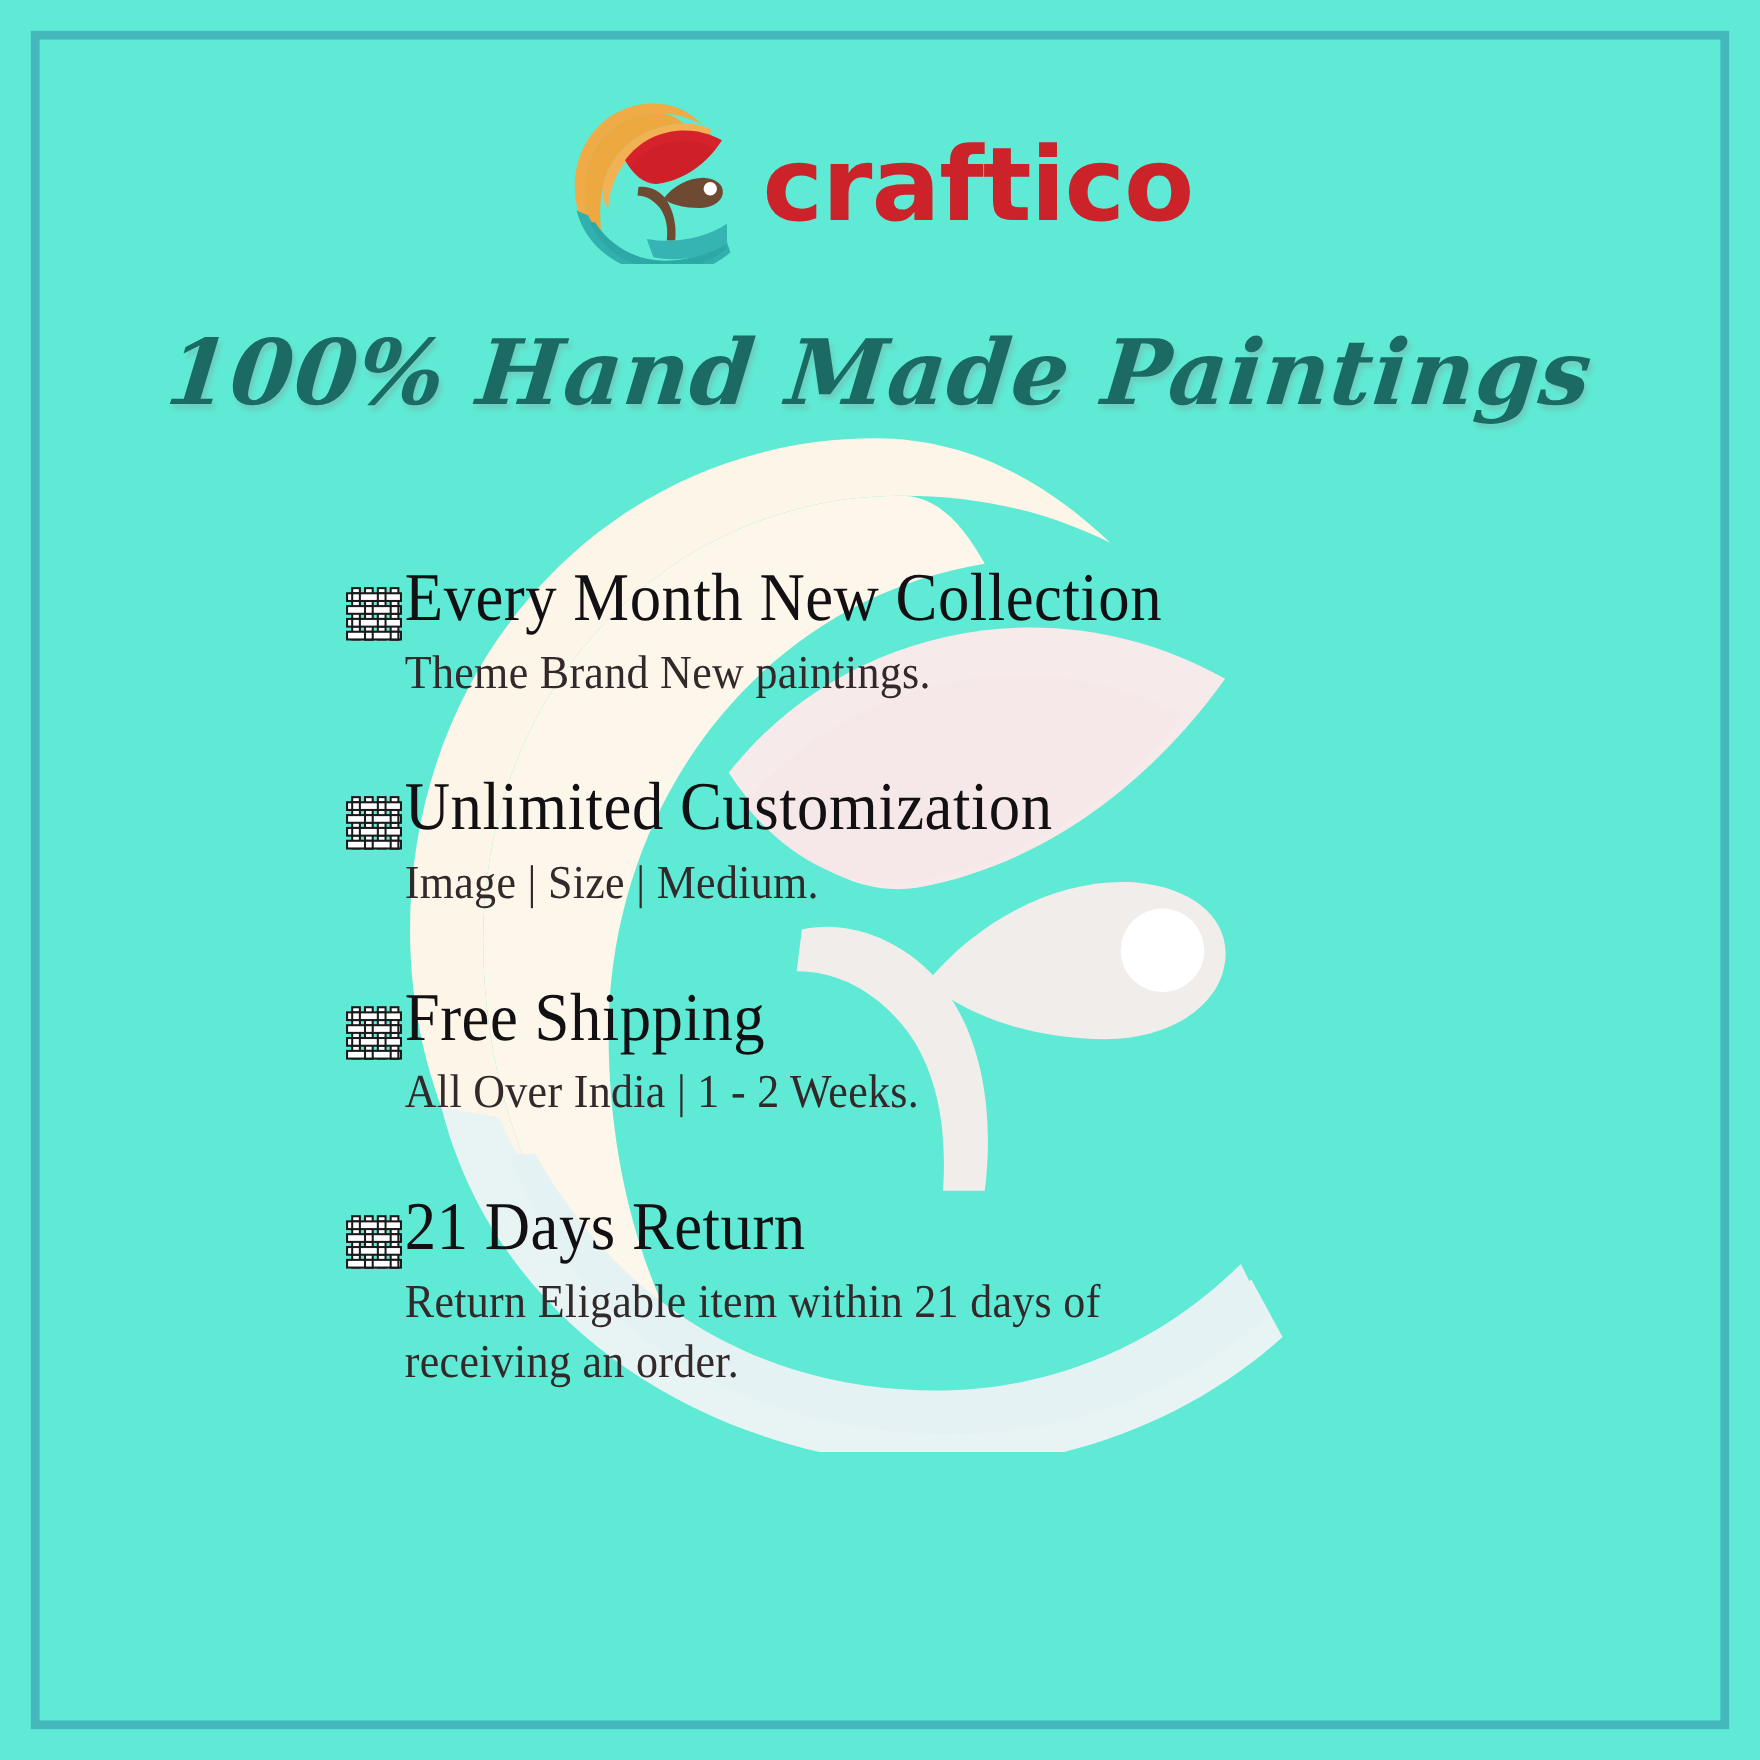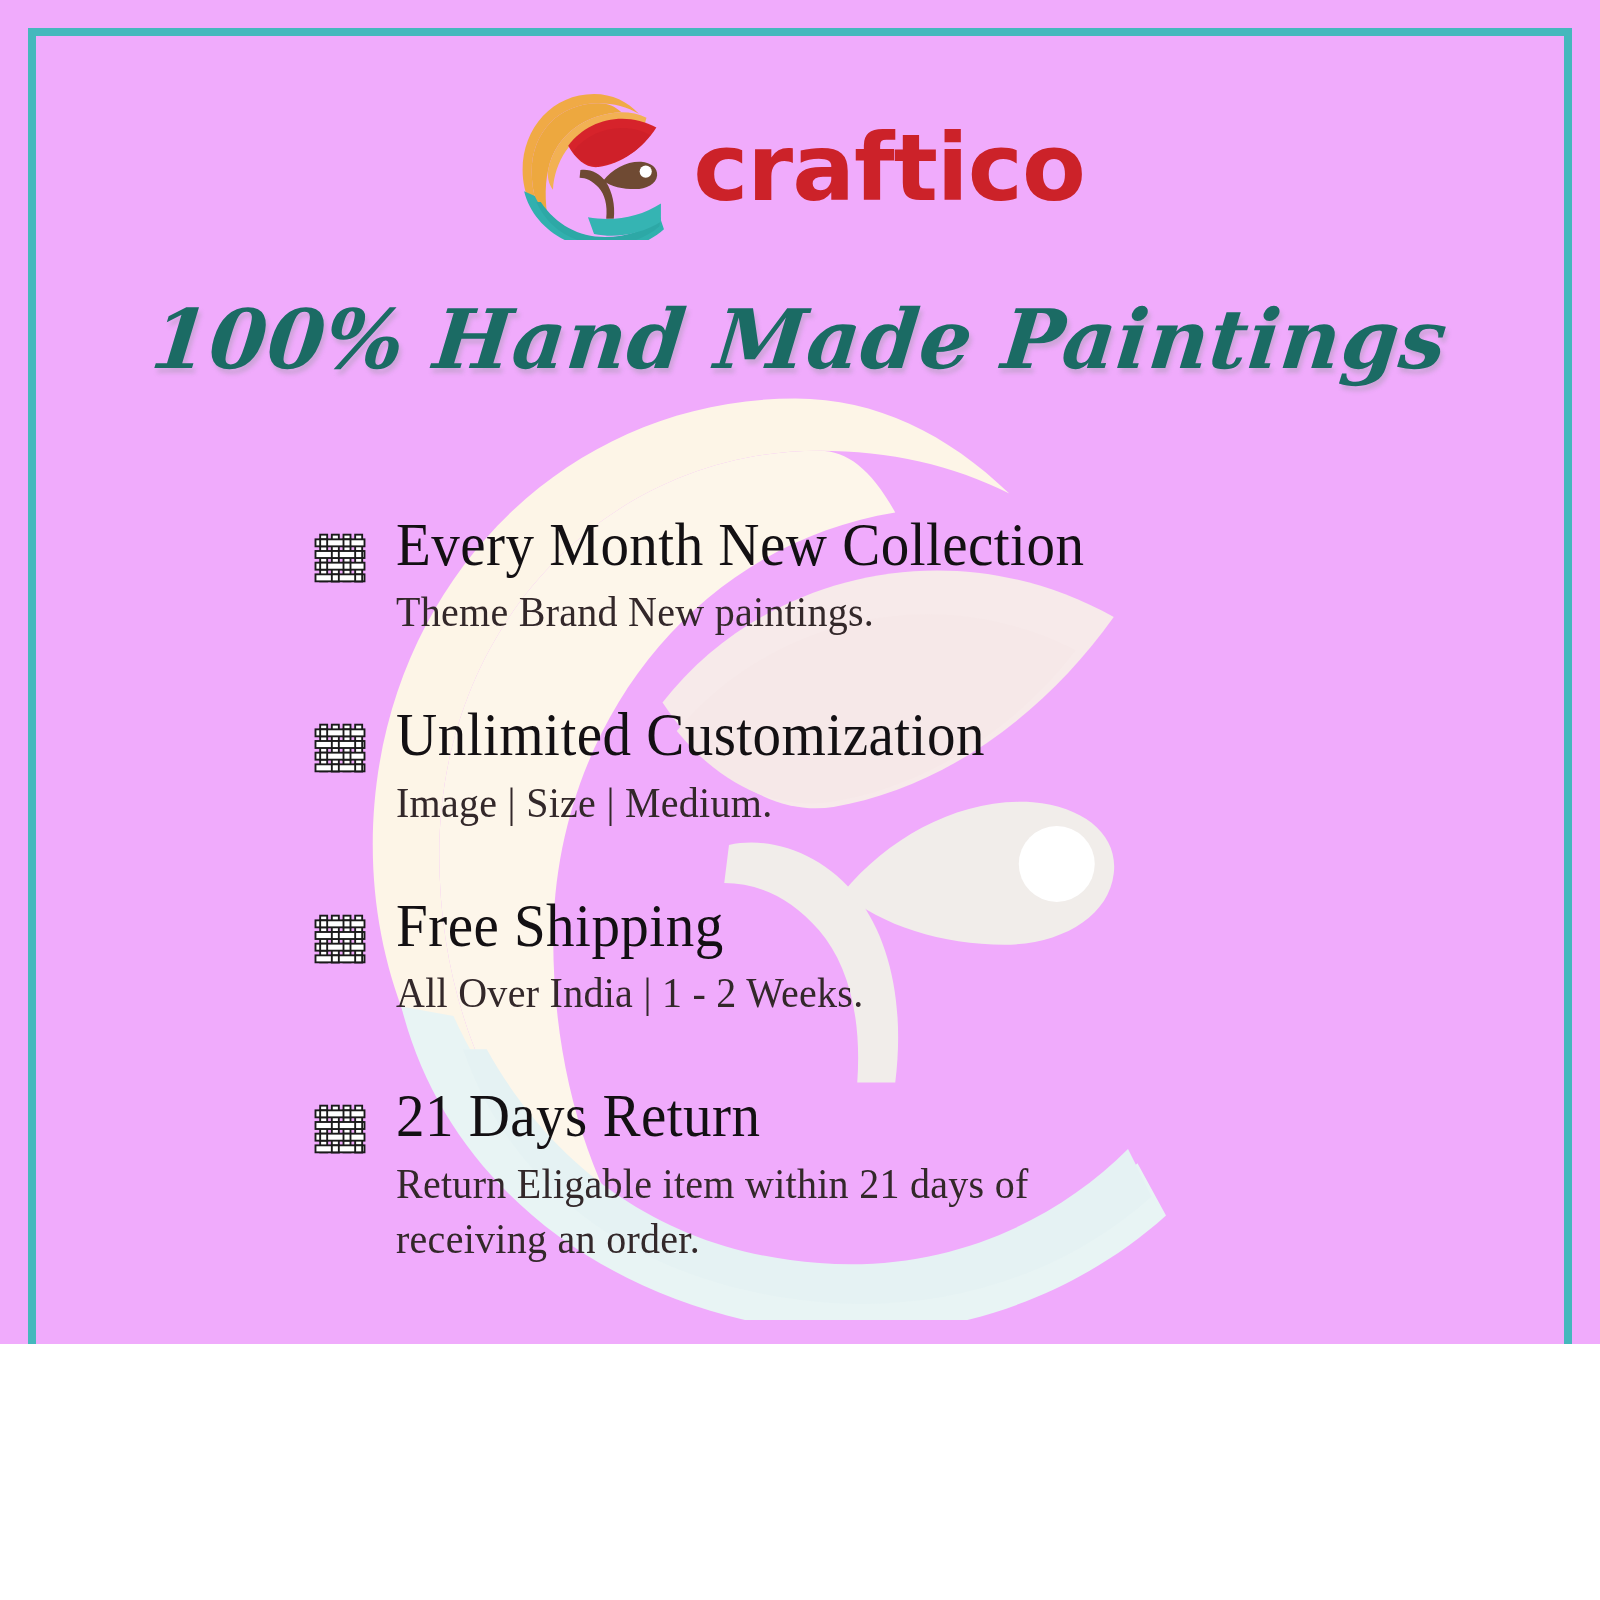--- a/index.html
+++ b/index.html
@@ -6,22 +6,22 @@
 
   html, body {
     width:1600px; height:1600px;
     background:#ffffff;
     font-family:"Liberation Serif", serif;
     overflow:hidden;
   }
 
   #poster {
     position:relative;
-    width:1600px; height:1344px;
-    background:#f0abfc;
+    width:1600px; height:1600px;
+    background:#5eead4;
     overflow:hidden;
   }
 
   
   #frame {
     position:absolute;
     left:28px; top:28px;
     width:1544px; height:1544px;
     border:8px solid #45b8bd;
     pointer-events:none;
@@ -86,21 +86,20 @@
   
   #features {
     position:absolute;
     left:312px; top:512px;
     width:1010px;
     z-index:20;
   }
   .feature {
     display:flex;
     align-items:flex-start;
-    gap:28px;
     margin-bottom:62px;
   }
   .feature:last-child { margin-bottom:0; }
 
   .weave-icon { flex:0 0 auto; width:56px; height:56px; margin-top:18px; }
   .weave-icon svg { width:100%; height:100%; display:block; }
 
   .feature-body { flex:1 1 auto; }
 
   .feature-title {

